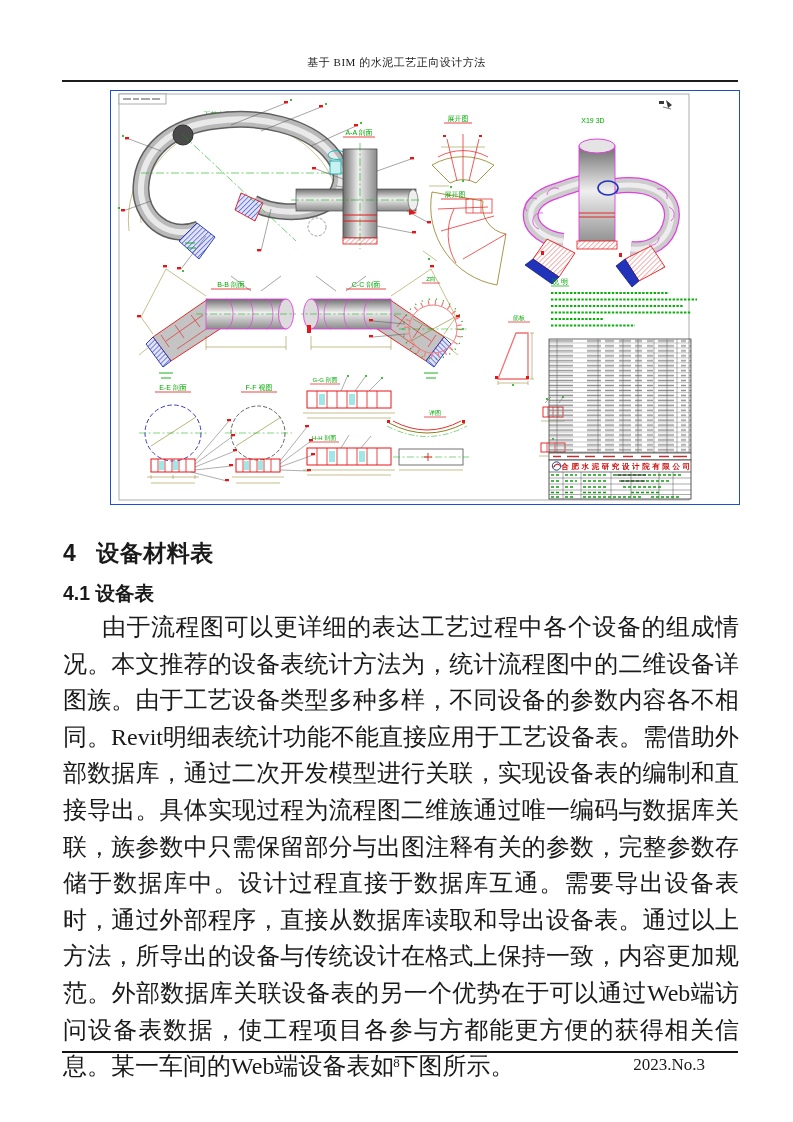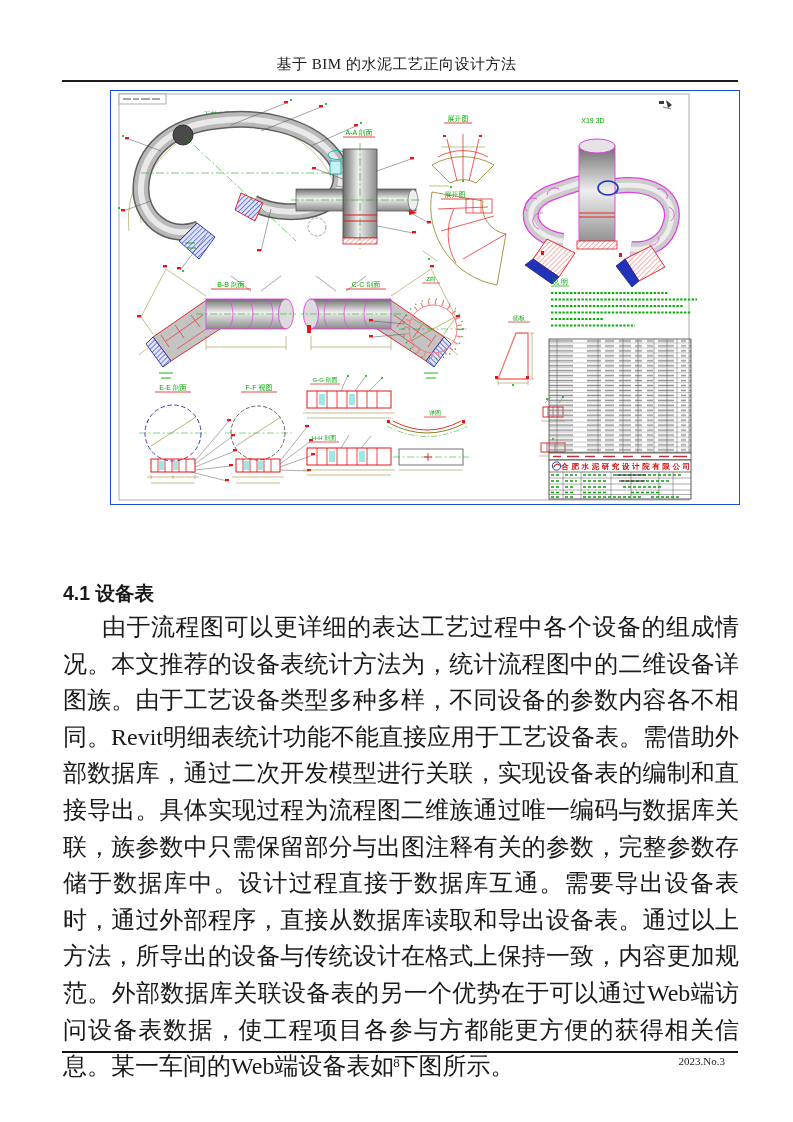--- a/index.html
+++ b/index.html
@@ -1,33 +1,33 @@
 <!DOCTYPE html>
 <html><head>
 <meta charset="utf-8">
 <style>
   html,body{margin:0;padding:0;background:#ffffff;}
   .page{position:relative;width:793px;height:1122px;background:#fff;overflow:hidden;
         font-family:"Liberation Serif","DejaVu Serif",serif;color:#1a1a1a;}
   .abs{position:absolute;}
-  .header-title{top:55px;left:0;width:100%;text-align:center;font-size:15px;letter-spacing:.5px;}
+  .header-title{top:55px;left:0;width:100%;text-align:center;font-size:11px;letter-spacing:.5px;}
   .header-rule{top:80px;left:62px;width:676px;height:2px;background:#1c1c1c;}
   .figure-wrap{top:90px;left:110px;width:630px;height:415px;border:1px solid #1d4ed8;
                box-sizing:border-box;background:#fff;}
   .caption{top:508px;left:0;width:100%;text-align:center;font-size:16px;}
   .h1{top:538px;left:63px;font-family:"Liberation Sans","DejaVu Sans",sans-serif;
       font-weight:bold;font-size:23px;letter-spacing:.5px;}
   .h1 .sec-title{margin-left:20px;}
   .h2{top:580px;left:63px;font-family:"Liberation Sans","DejaVu Sans",sans-serif;
       font-weight:bold;font-size:19.5px;}
   .para{top:609px;left:63px;width:676px;font-size:24px;line-height:36.6px;
         text-align:justify;text-indent:39px;}
   .footer-rule{top:1051px;left:62px;width:676px;height:2px;background:#141414;}
   .footer-page{top:1055px;left:0;width:100%;text-align:center;font-size:13px;}
-  .footer-issue{top:1055px;right:68px;font-size:11px;}
+  .footer-issue{top:1055px;right:88px;font-size:17px;}
   svg text{font-family:"Liberation Sans","DejaVu Sans",sans-serif;}
   .cadlbl{fill:#00a800;font-size:7px;text-anchor:middle;}
   .cadlbl-s{fill:#00a800;font-size:6px;text-anchor:middle;}
   .company{fill:#cc1111;font-size:7.5px;font-weight:bold;text-anchor:middle;letter-spacing:2.6px;}
 </style>
 </head>
 <body>
 
 <div class="page">
 
@@ -432,20 +432,23 @@
           <path d="M440 396 h10 M454 396 h10 M472 396 h24 M512 396 h40"></path>
           <path d="M440 401.5 h10 M454 401.5 h10 M472 401.5 h24 M520 401.5 h30"></path>
           <path d="M440 406 h10 M454 406 h10 M472 406 h60 M540 406 h30"></path>
         </g>
         <path d="M505 384 h30 M508 390 h26" stroke="#333" stroke-width="1.1"></path>
       </g>
     </svg>
   </div>
 
 
+  <div class="abs h1">
+    <span>4</span><span class="sec-title">设备材料表</span>
+  </div>
 
   <div class="abs h2">4.1 设备表</div>
 
   <div class="abs para">由于流程图可以更详细的表达工艺过程中各个设备的组成情况。本文推荐的设备表统计方法为，统计流程图中的二维设备详图族。由于工艺设备类型多种多样，不同设备的参数内容各不相同。Revit明细表统计功能不能直接应用于工艺设备表。需借助外部数据库，通过二次开发模型进行关联，实现设备表的编制和直接导出。具体实现过程为流程图二维族通过唯一编码与数据库关联，族参数中只需保留部分与出图注释有关的参数，完整参数存储于数据库中。设计过程直接于数据库互通。需要导出设备表时，通过外部程序，直接从数据库读取和导出设备表。通过以上方法，所导出的设备与传统设计在格式上保持一致，内容更加规范。外部数据库关联设备表的另一个优势在于可以通过Web端访问设备表数据，使工程项目各参与方都能更方便的获得相关信息。某一车间的Web端设备表如下图所示。</div>
 
   <div class="abs footer-rule"></div>
   <div class="abs footer-page">8</div>
   <div class="abs footer-issue">2023.No.3</div>
 
 </div>

